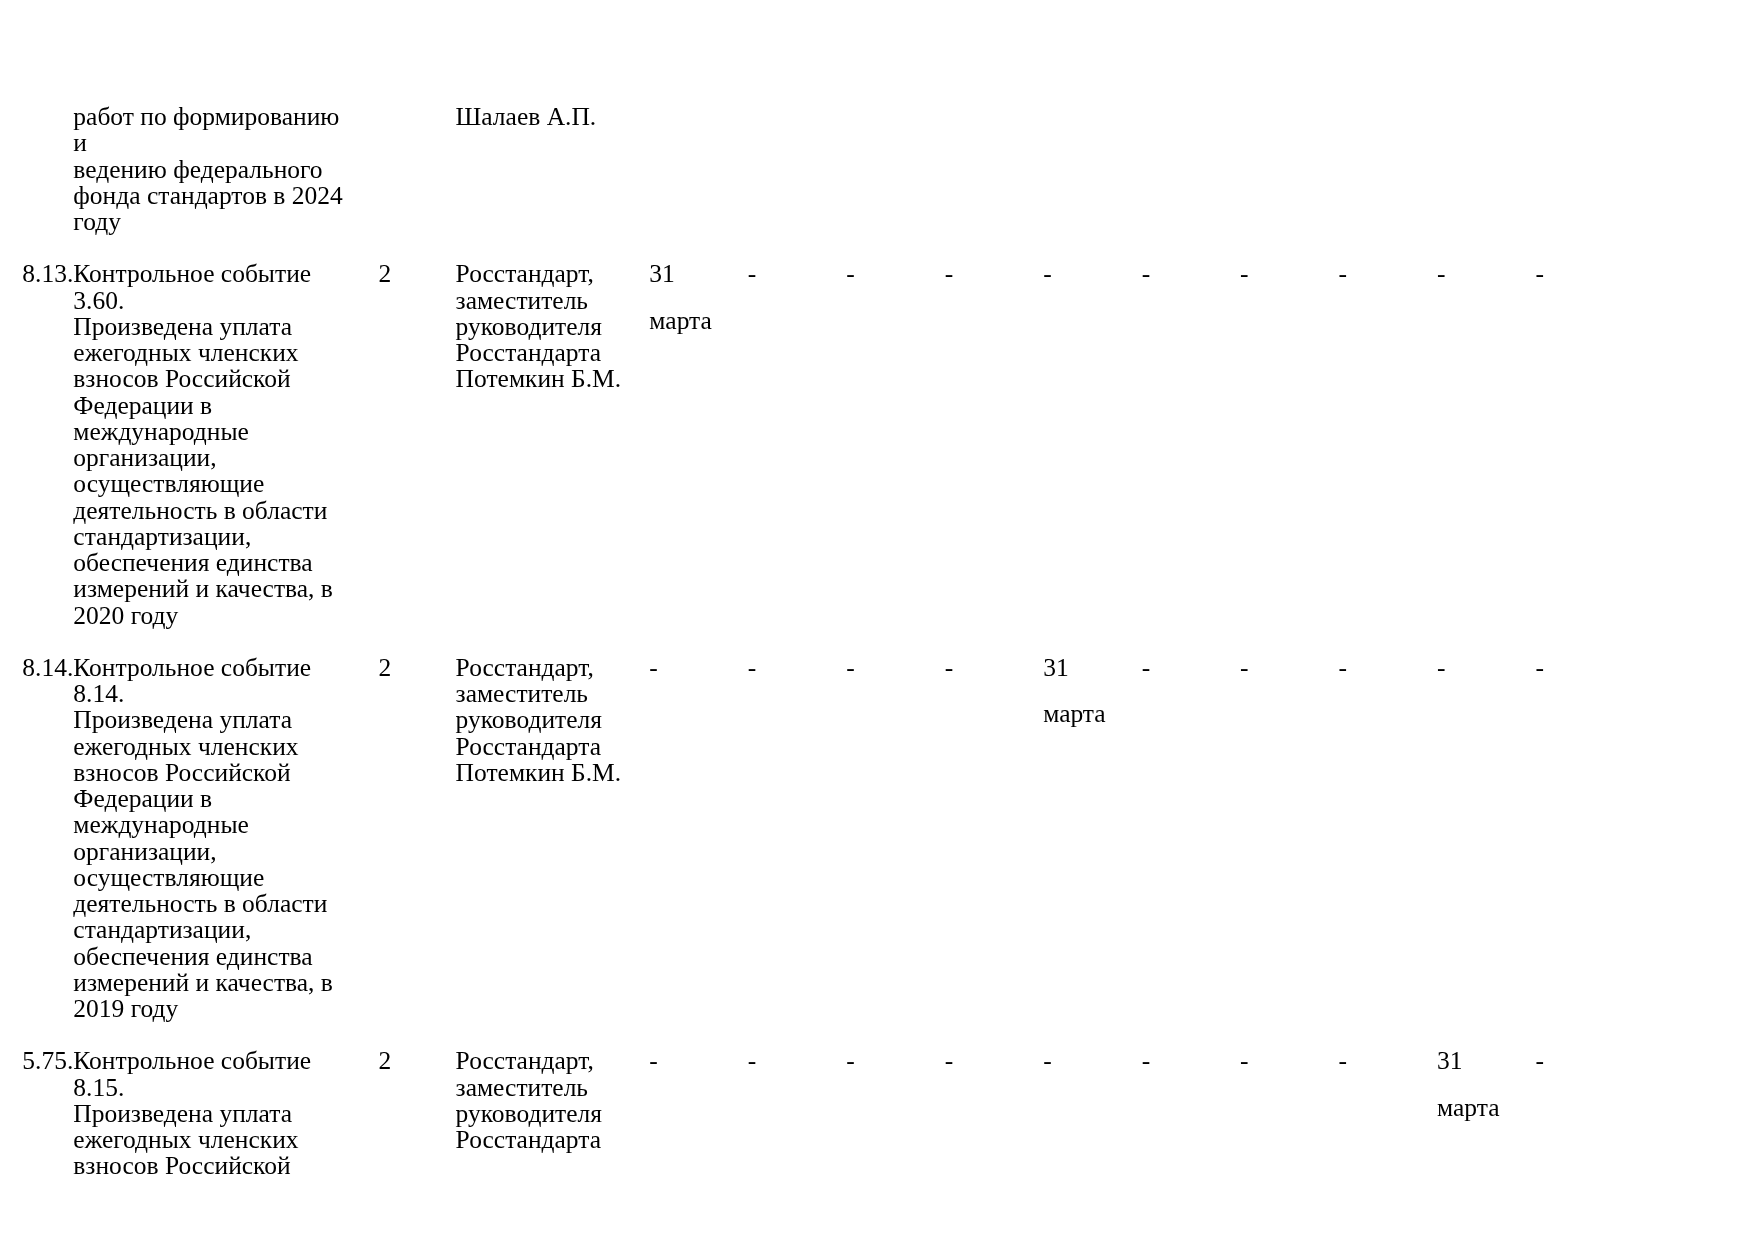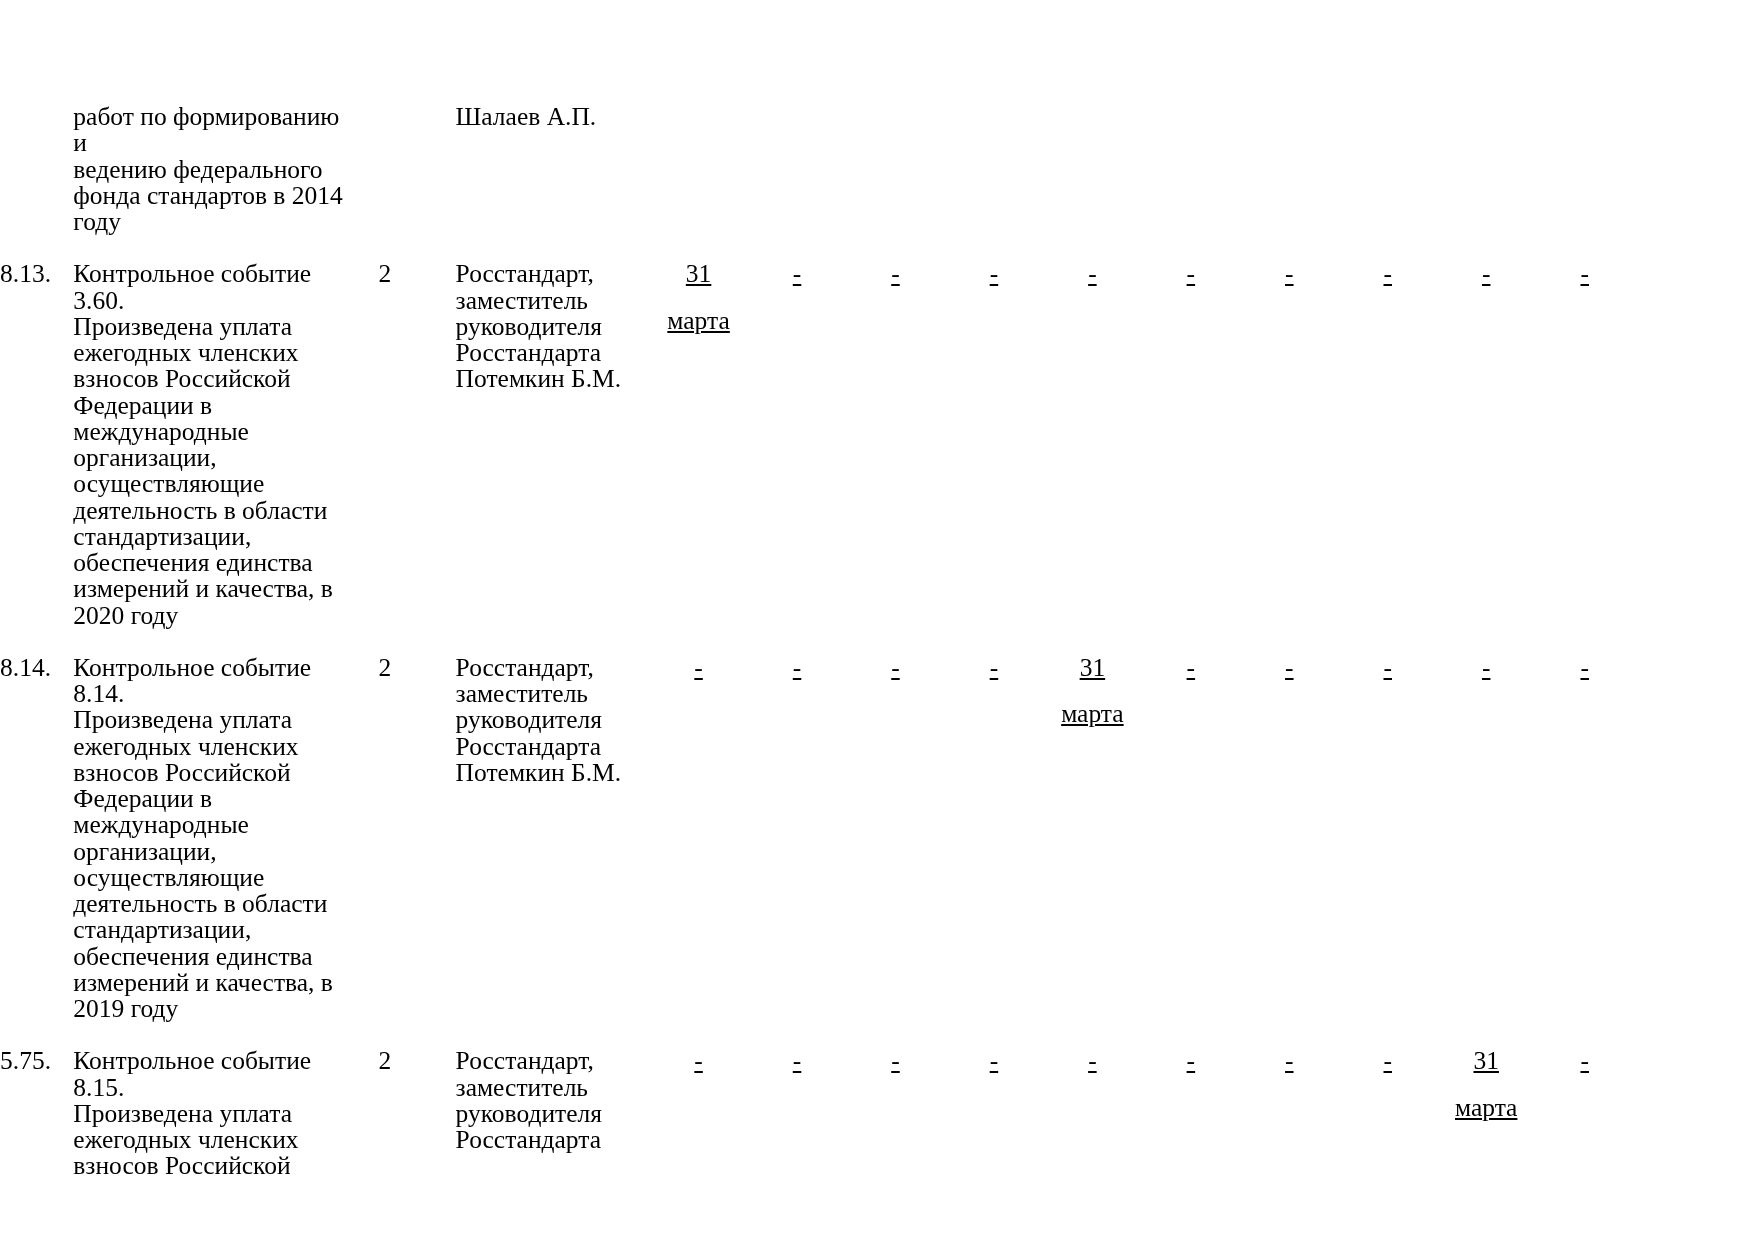--- a/index.html
+++ b/index.html
@@ -42,39 +42,37 @@
 
   
   col.c-num      { width: 70px; }
   col.c-name     { width: 270px; }
   col.c-count    { width: 55px; }
   col.c-pad-b    { width: 40px; }
   col.c-resp     { width: 185px; }
   col.c-date     { width: 94px; }
 
   .cell-num {
-    text-align: left;
+    text-align: right;
     padding-left: 134px;
     white-space: nowrap;
   }
   .cell-name {
     text-align: left;
     padding-left: 0px;
     padding-right: 8px;
   }
   .cell-count {
     text-align: center;
   }
   .cell-resp {
     text-align: left;
     padding-left: 6px;
   }
   .cell-date {
-    text-align: center;
-    text-decoration: underline;
   }
   .cell-date .d-day { display: block; }
   .cell-date .d-month { display: block; margin-top: 20px; }
   .cell-date.is-dash {
     
   }
 
   .row-spacer td { height: 29px; font-size: 0; line-height: 0; }
 </style>
 </head>
@@ -103,21 +101,21 @@
       <tr class="row-spacer">
         <td colspan="15" style="height:104px"></td>
       </tr>
     <tr>
           <td class="cell-num">
             <div></div>
           </td>
           <td class="cell-name">
             <div>работ по формированию и</div>
             <div>ведению федерального</div>
-            <div>фонда стандартов в 2014</div>
+            <div>фонда стандартов в 2024</div>
             <div>году</div>
           </td>
           <td class="cell-count">
             <div></div>
           </td>
           <td></td>
           <td class="cell-resp">
             <div>Шалаев А.П.</div>
           </td>
           <td class="cell-date"></td>

